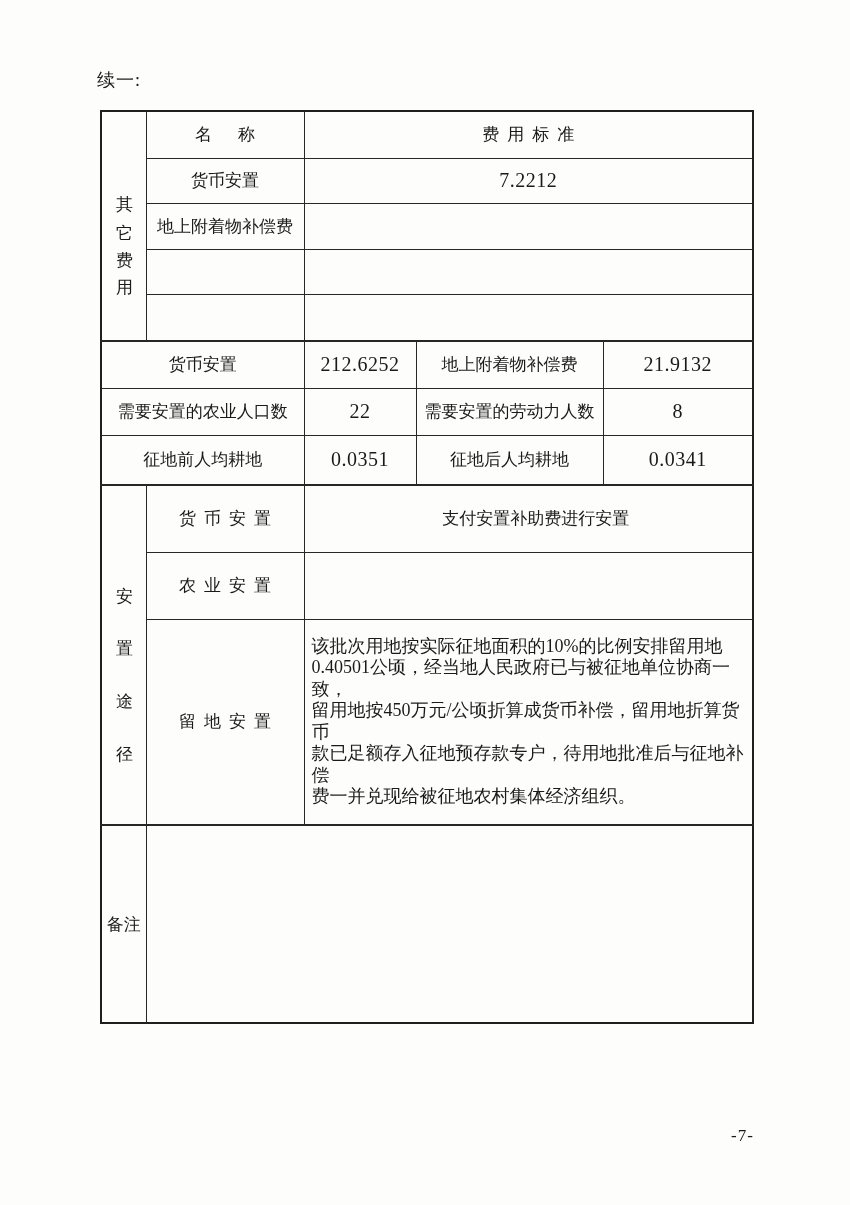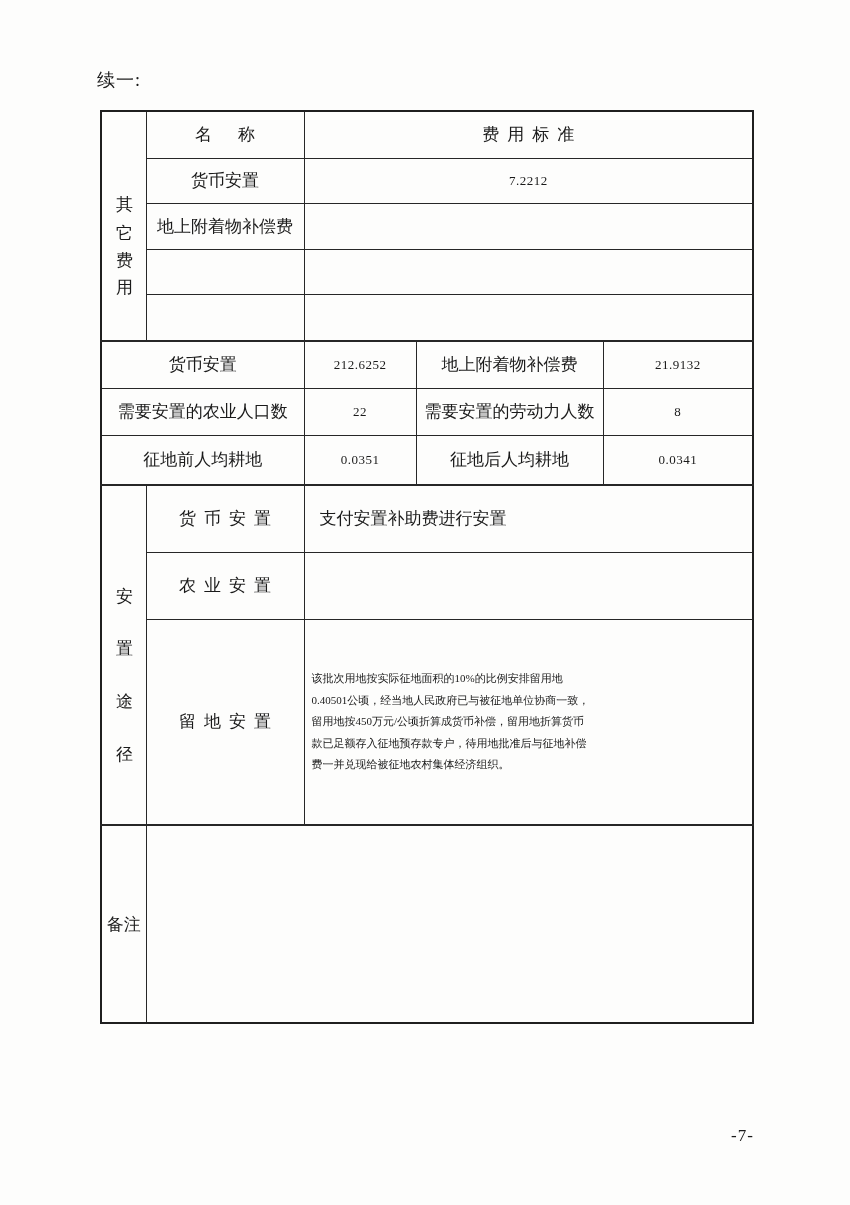--- a/index.html
+++ b/index.html
@@ -33,26 +33,26 @@
     display:inline-block;
     writing-mode:vertical-rl; text-orientation:upright;
     font-size:17px; line-height:45px;
   }
   .v-other { letter-spacing:28px; margin-bottom:-28px; }
   .v-reset { letter-spacing:53px; margin-bottom:-53px; }
   
   .sp-wide { letter-spacing:26px; margin-right:-26px; }
   .sp-med  { letter-spacing:8px;  margin-right:-8px; }
   
-  .num { font-size:13px; letter-spacing:0.5px; }
+  .num { font-size:20px; letter-spacing:0.5px; }
   
-  td.desc { text-align:left; padding-left:15px; }
+  td.desc { text-align:center; padding-left:15px; }
   td.para {
     text-align:left; white-space:pre-line;
-    font-size:11px; line-height:21.5px;
+    font-size:18px; line-height:21.5px;
     padding:6px 4px 6px 7px;
   }
   .page-number {
     position:absolute; left:731px; top:1126px;
     font-size:17px; letter-spacing:1px;
   }
 </style>
 </head>
 <body>
 

